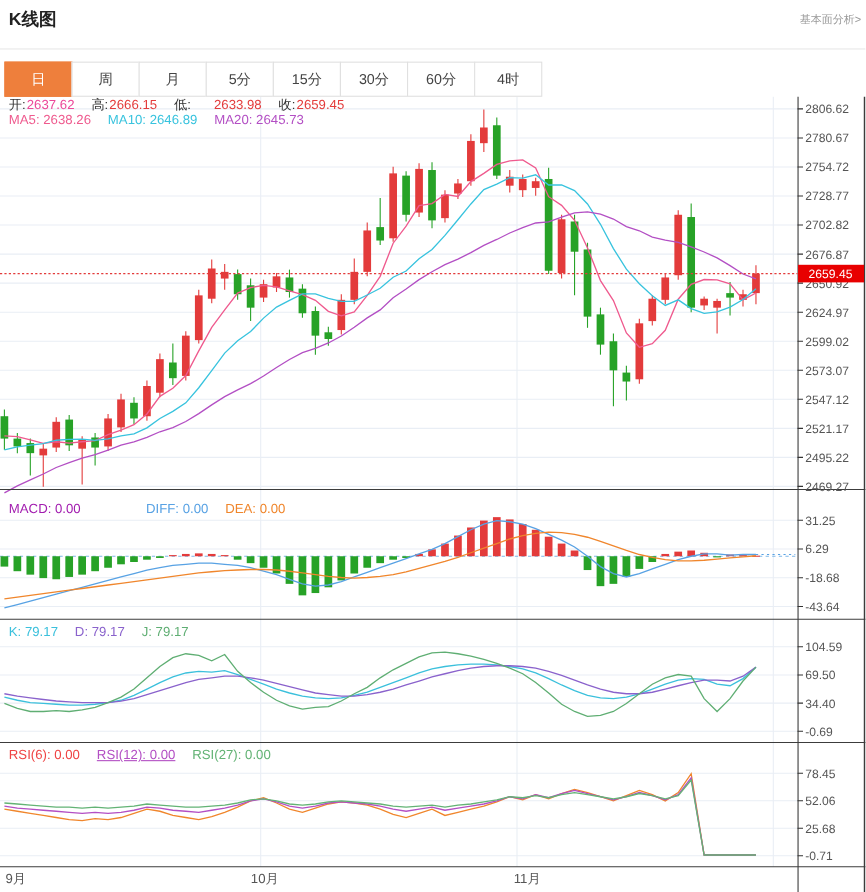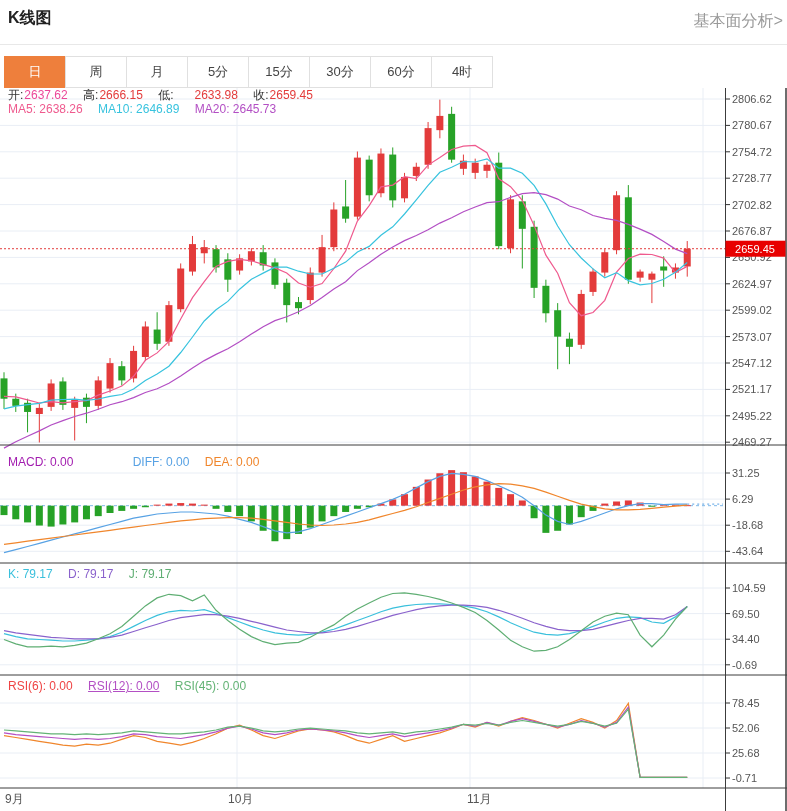--- a/index.html
+++ b/index.html
@@ -1,20 +1,20 @@
 <!DOCTYPE html>
 <html style="--accent: #ee7f3c;"><head>
 <meta charset="utf-8">
 <style>
   html,body{margin:0;padding:0;background:#fff;}
   .app{position:relative;width:787px;height:811px;background:#fff;overflow:hidden;
        font-family:"Liberation Sans","DejaVu Sans",sans-serif;}
   .header{position:absolute;top:0;left:0;right:0;height:44px;border-bottom:1px solid #e8e8e8;background:#fff;z-index:4;padding-left:20px;}
   .title{position:absolute;top:8px;left:8px;font-size:16px;font-weight:bold;color:#222;}
-  .fund-link{position:absolute;top:11px;right:4px;font-size:16px;color:#999;cursor:pointer;font-family:Liberation Mono, monospace;}
+  .fund-link{position:absolute;top:11px;right:4px;font-size:10px;color:#999;cursor:pointer;}
   .tabs{position:absolute;top:56px;left:5px;display:flex;z-index:4;}
   .tab{width:60px;height:30px;line-height:30px;text-align:center;font-size:13px;color:#444;
        background:#fff;border:1px solid #e0e0e0;margin-left:-1px;cursor:pointer;}
   .tab.active{background:var(--accent);border-color:var(--accent);color:#fff;}
   .legend-row{position:absolute;left:8px;font-size:12px;white-space:nowrap;z-index:3;}
   .legend-row span{margin-right:12px;}
   .legend-row .lab{margin-right:1px;color:#333;}
   svg{position:absolute;top:0;left:0;z-index:1;}
 </style>
 </head>
@@ -363,16 +363,16 @@
 
   <div class="legend-row" style="top:567px;">
     <span style="color: rgb(59, 192, 220); margin-top: 20px;">K: 79.17</span>
     <span style="color: rgb(138, 98, 204);">D: 79.17</span>
     <span style="color: rgb(95, 174, 115);">J: 79.17</span>
   </div>
 
   <div class="legend-row" style="top:679px;">
     <span style="color: #ef4444;">RSI(6): 0.00</span>
     <span style="color: rgb(179, 79, 196); text-decoration: underline;">RSI(12): 0.00</span>
-    <span style="color: rgb(99, 179, 117);">RSI(45): 0.00</span>
+    <span style="color: rgb(99, 179, 117);">RSI(27): 0.00</span>
   </div>
 
 </div>
 
 </body></html>

